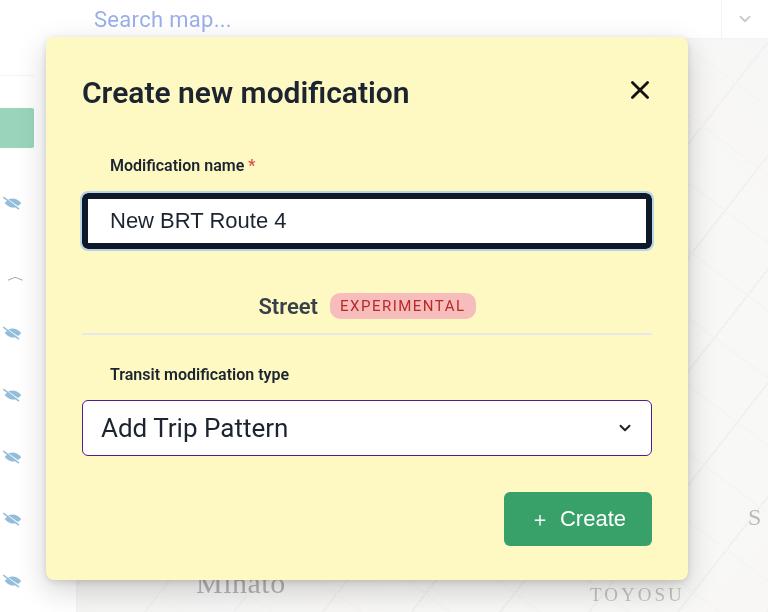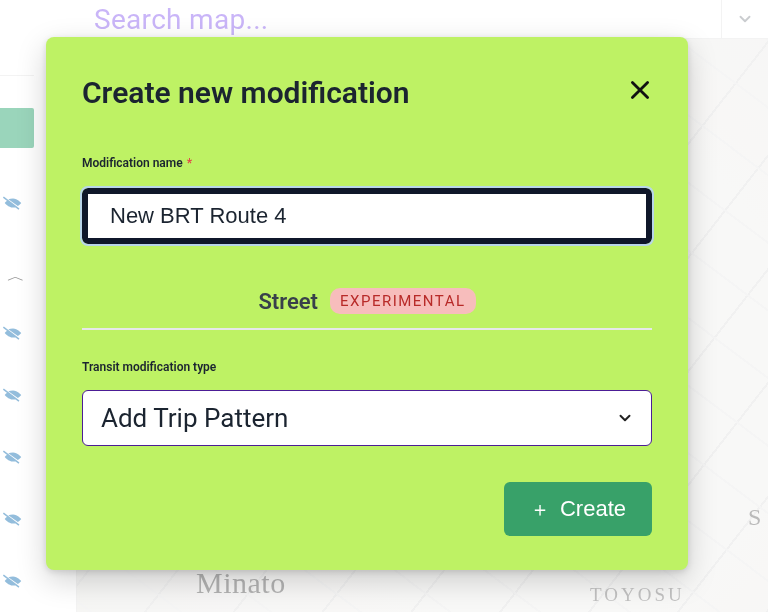--- a/index.html
+++ b/index.html
@@ -78,22 +78,22 @@
 
   .bg-searchbar {
     position: absolute;
     left: 76px; right: 0; top: 0; height: 38px;
     background: #fff;
     border-bottom: 1px solid #e5e5e5;
     display: flex; align-items: center;
   }
   .bg-searchbar .ph {
     flex: 1;
-    color: #8b5cf6;
-    font-size: 28px;
+    color: #1d4ed8;
+    font-size: 22px;
     padding-left: 18px;
     letter-spacing: 0.3px;
   }
   .bg-searchbar .dd {
     width: 46px; height: 38px;
     border-left: 1px solid #e5e5e5;
     display:flex; align-items:center; justify-content:center;
     color:#8a8f96;
   }
 
@@ -102,21 +102,21 @@
     inset: 0;
     background: rgba(255,255,255,0.55);
   }
 
   
   .modal {
     position: absolute;
     left: 46px;
     top: 37px;
     width: 642px;
-    background: #bef264;
+    background: #fef9c3;
     border-radius: 8px;
     box-shadow: 0 10px 30px rgba(0,0,0,0.18), 0 2px 6px rgba(0,0,0,0.12);
     padding: 38px 36px 34px 36px;
     box-sizing: border-box;
   }
   .modal-head {
     display: flex;
     align-items: center;
     justify-content: space-between;
   }
@@ -129,24 +129,25 @@
   .modal-close {
     width: 36px; height: 36px;
     display:flex; align-items:center; justify-content:center;
     color:#111;
     cursor:pointer;
     margin-top:-6px;
     margin-right:-6px;
   }
 
   .field-label {
-    font-size: 12px;
+    font-size: 16px;
     font-weight: 600;
     color: #1b2430;
     margin-top: 46px;
+    margin-left: 28px;
   }
   .req { color: #e34848; margin-left: 4px; }
 
   .text-input {
     margin-top: 18px;
     width: 100%;
     height: 56px;
     border: 6px solid #0f172a;
     border-radius: 6px;
     font-size: 22px;

